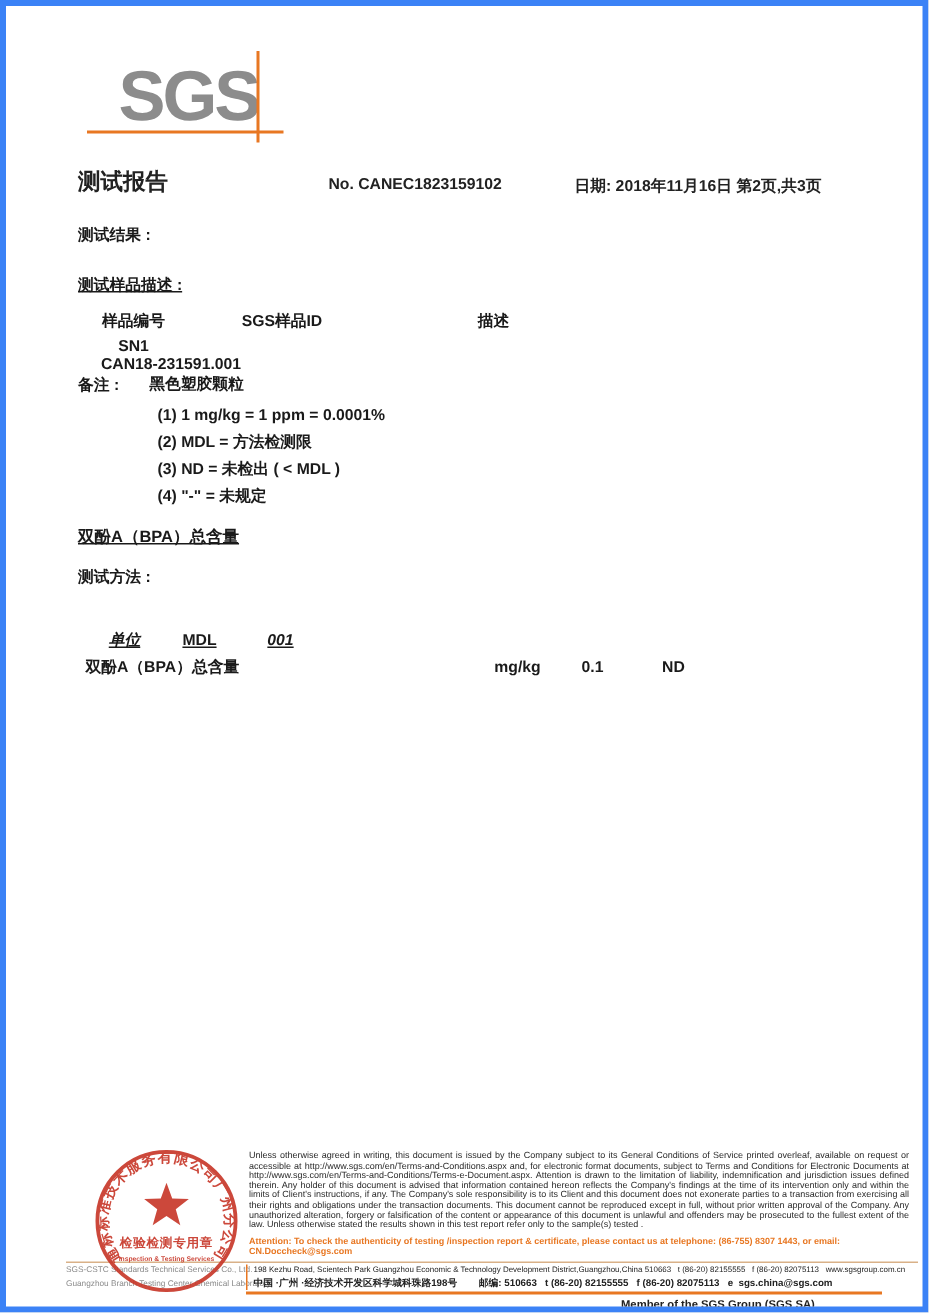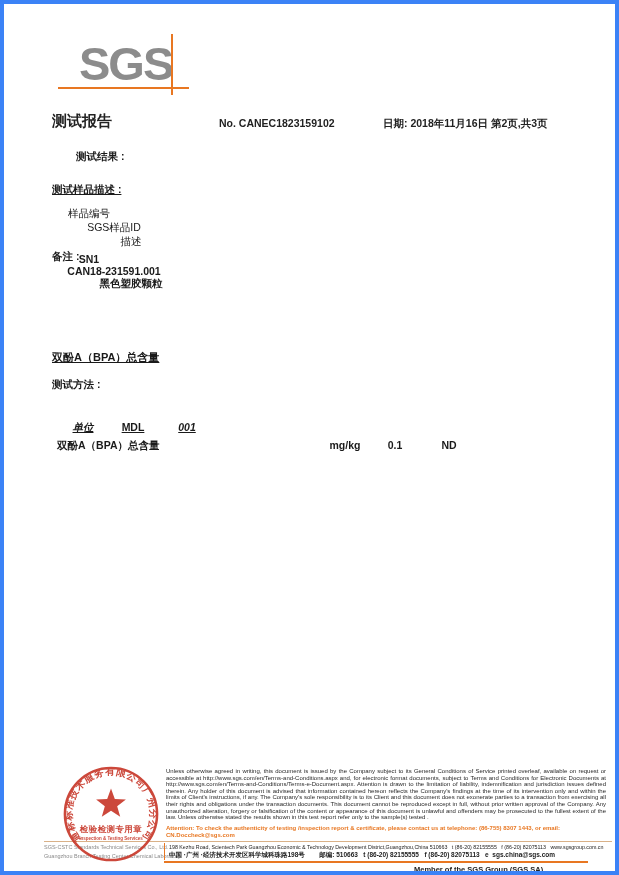--- a/index.html
+++ b/index.html
@@ -15,31 +15,31 @@
   .logo-text { left:75px; top:36px; font-size:47px; font-weight:800; color:#8c8c8c; letter-spacing:-2px; line-height:1; }
   .logo-hline { left:54px; top:83px; width:131px; height:2px; background:#e87722; }
   .logo-vline { left:167px; top:30px; width:2px; height:61px; background:#e87722; }
 
   
   .report-title { left:48px; top:108px; font-size:15px; font-weight:700; color:#222; }
   .report-no    { left:215px; top:113px; font-size:10.5px; font-weight:700; color:#222; }
   .report-date  { left:379px; top:113px; font-size:10.5px; font-weight:700; color:#222; }
   .report-page  { left:487px; top:113px; font-size:10.5px; font-weight:700; color:#222; }
 
-  .results-label     { left:48px; top:146px; font-size:10.5px; font-weight:700;margin-left:24px; }
+  .results-label     { left:48px; top:146px; font-size:10.5px; font-weight:700; }
   .sample-desc-label { left:48px; top:179px; font-size:10.5px; font-weight:700; text-decoration:underline; }
 
   
   .sample-table { left:48px; top:203px; width:340px; font-size:10.5px; }
   .trow { display:flex; }
   .trow + .trow { margin-top:4px;flex-direction:column; }
   .sc1 { width:74px;  text-align:center; }
   .sc2 { width:124px; text-align:center; }
   .sc3 { width:140px; padding-left:18px; box-sizing:border-box;text-align:center; }
-  .thead { font-weight:400;flex-direction:column; }
+  .thead { font-weight:700; }
   .tdata { font-weight:600; }
 
   .notes-label { left:48px; top:246px; font-size:10.5px; font-weight:700; }
   .notes-list  { left:101px; top:264px; font-size:10.5px; font-weight:600; line-height:18px; }
 
   
   .bpa-title    { left:48px;  top:346px; font-size:11px; font-weight:700; text-decoration:underline; }
   .method-label { left:48px;  top:374px; font-size:10.5px; font-weight:700; }
   .method-text  { left:122px; top:374px; width:470px; font-size:10.5px; font-weight:600; line-height:18px; text-align:justify; }
 
@@ -94,20 +94,26 @@
       <span class="sc3">描述</span>
     </div>
     <div class="trow tdata">
       <span class="sc1">SN1</span>
       <span class="sc2">CAN18-231591.001</span>
       <span class="sc3">黑色塑胶颗粒</span>
     </div>
   </div>
 
   <div class="abs notes-label">备注 :</div>
+  <div class="abs notes-list">
+    <div>(1) 1 mg/kg = 1 ppm = 0.0001%</div>
+    <div>(2) MDL = 方法检测限</div>
+    <div>(3) ND = 未检出 ( &lt; MDL )</div>
+    <div>(4) "-" = 未规定</div>
+  </div>
 
   <div class="abs bpa-title">双酚A（BPA）总含量</div>
   <div class="abs method-label">测试方法 :</div>
 
   <div class="abs result-table">
     <div class="rrow rhead">
       <span class="r-unit"><span class="u it">单位</span></span>
       <span class="r-mdl"><span class="u">MDL</span></span>
       <span class="r-val"><span class="u it">001</span></span>
     </div>

